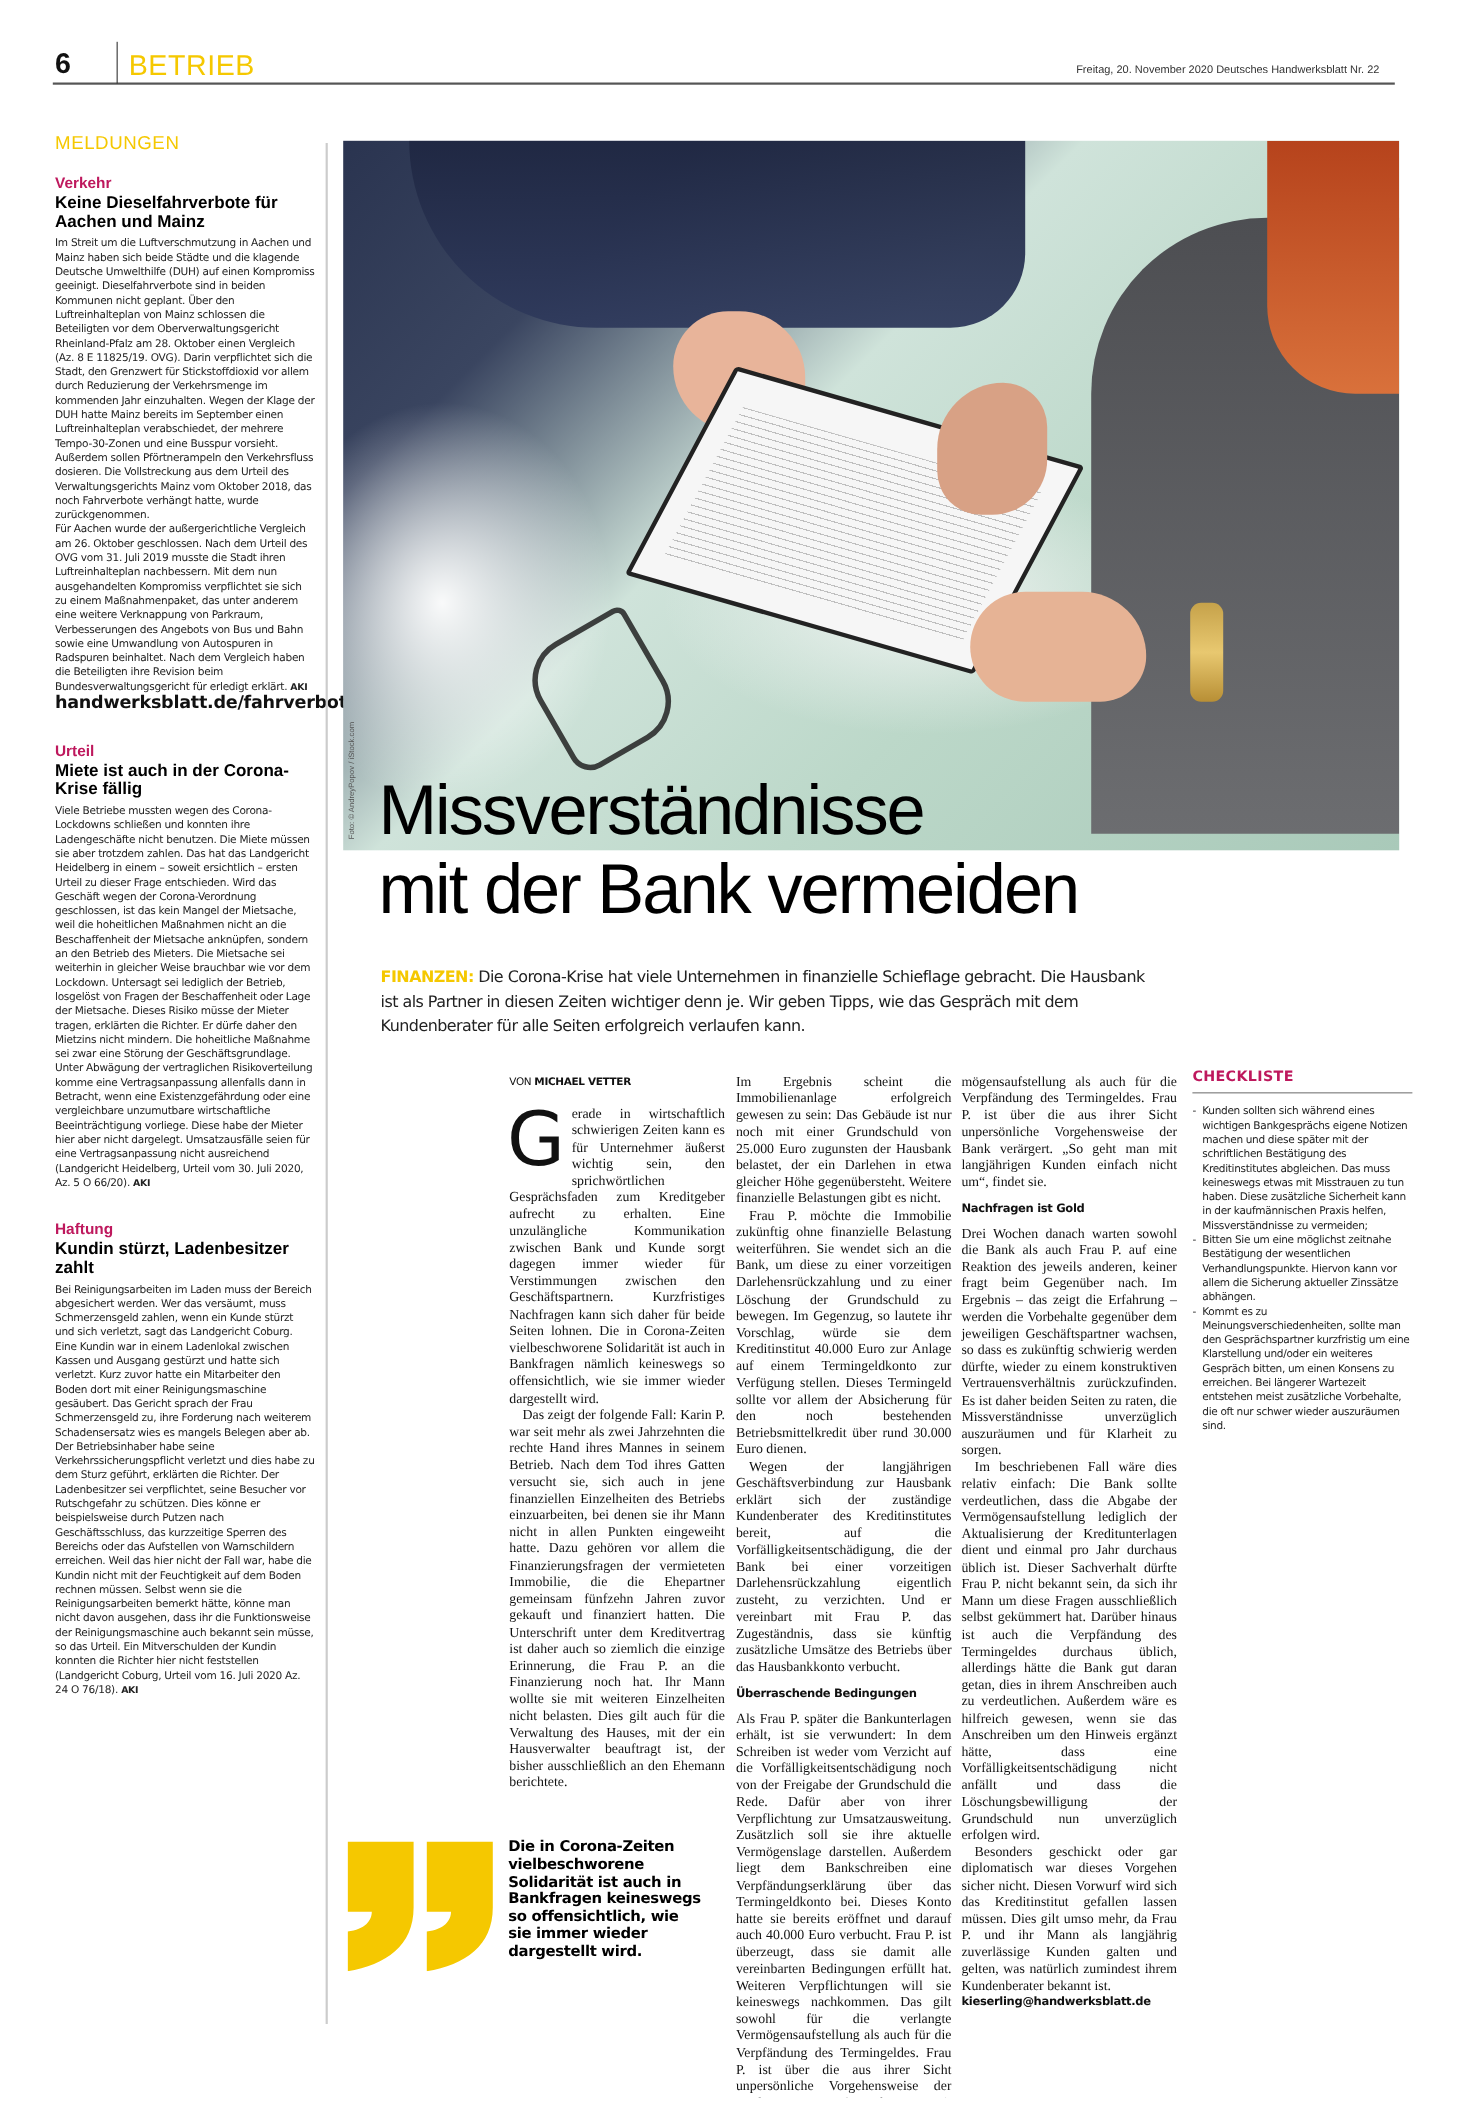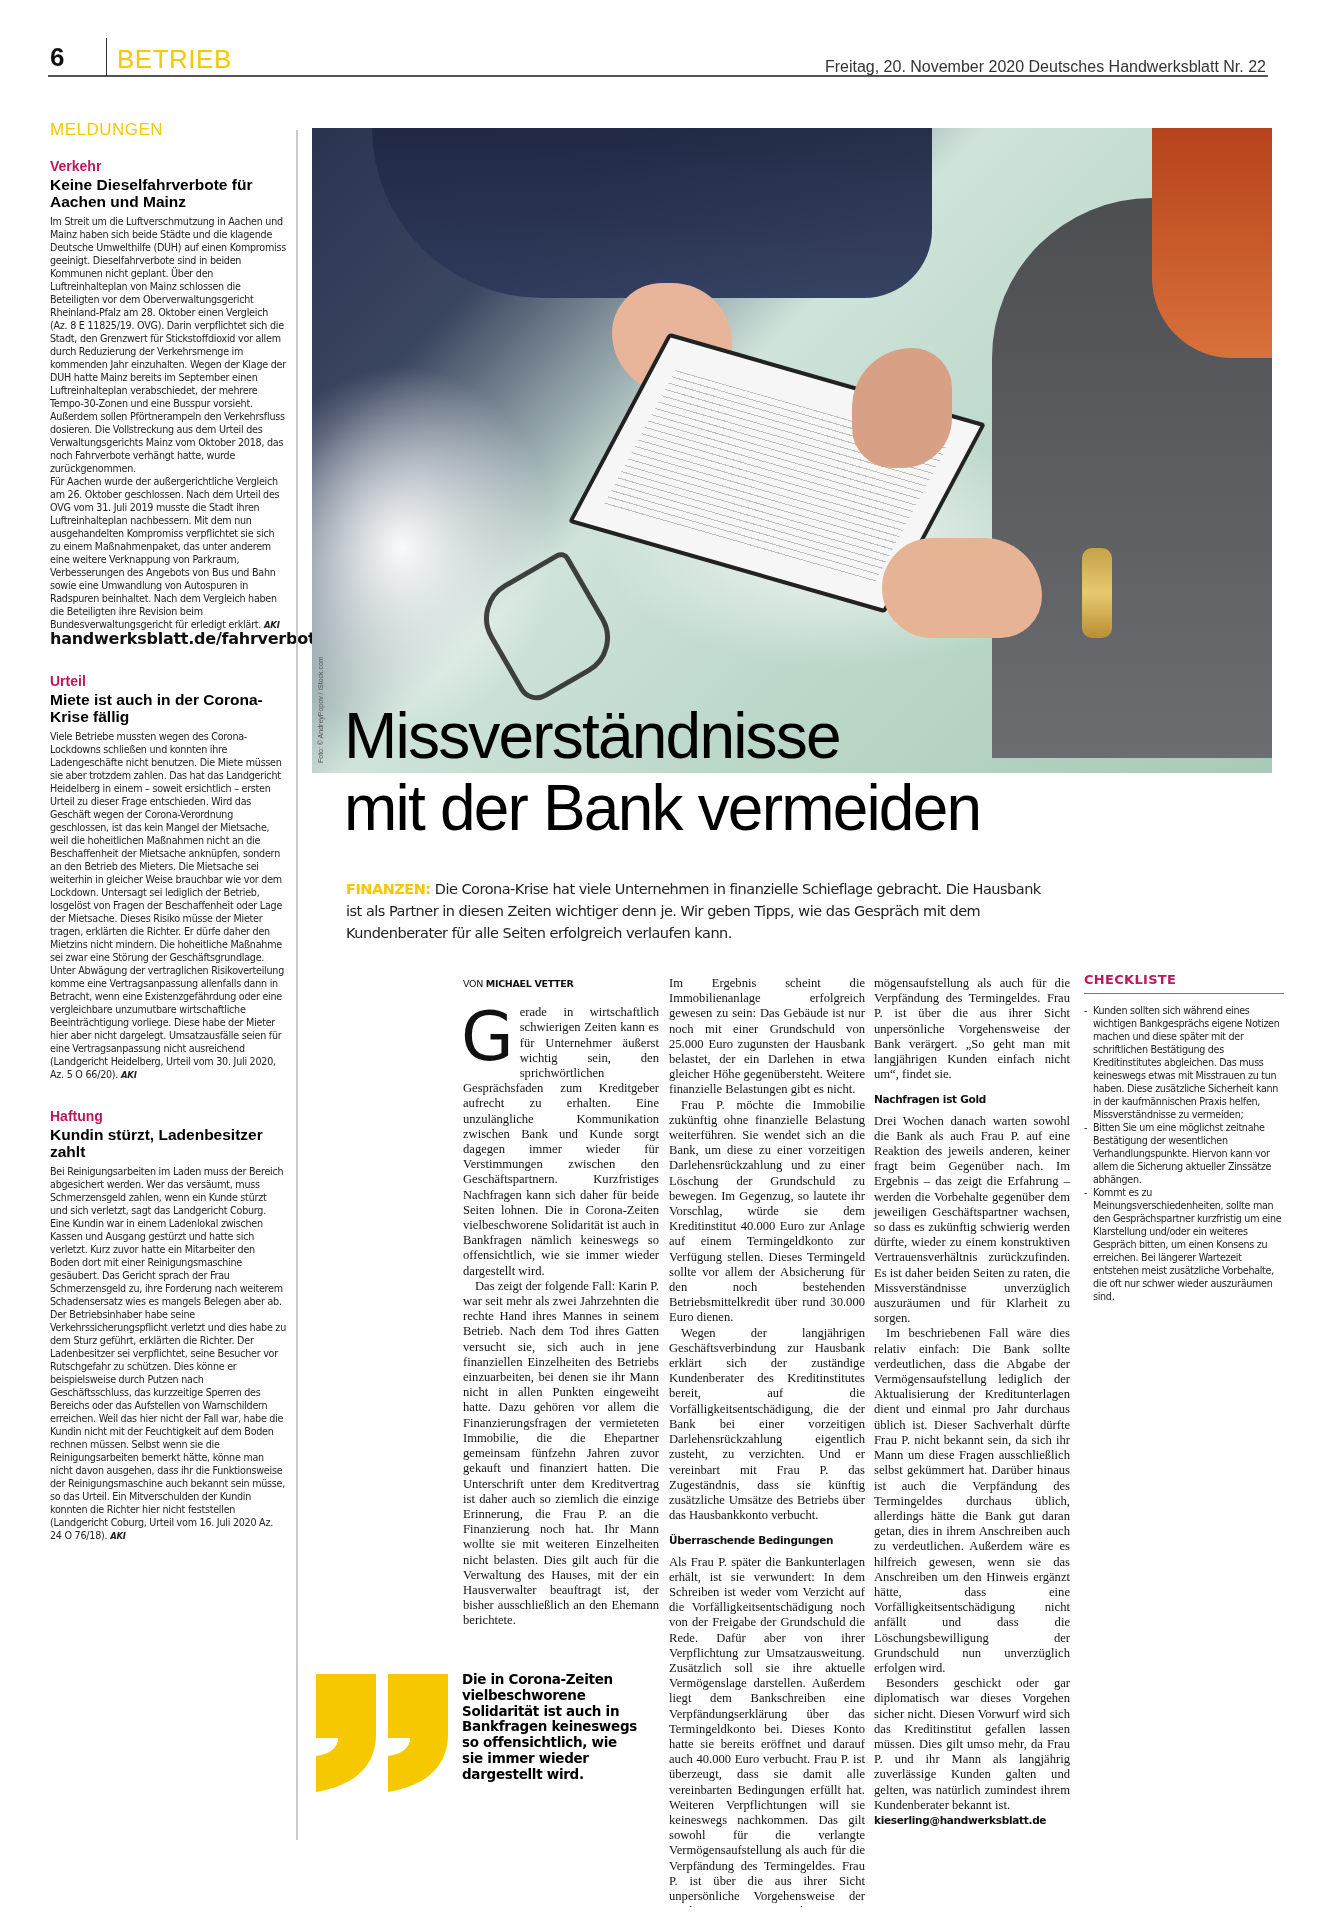--- a/index.html
+++ b/index.html
@@ -3,30 +3,30 @@
 <meta charset="utf-8">
 <style>
   * { box-sizing: border-box; margin: 0; padding: 0; }
   html, body { width: 1326px; height: 1932px; background: #fff; overflow: hidden; }
   body { position: relative; font-family: "Liberation Sans", sans-serif; color: #111; }
 
   .header { position: absolute; left: 48px; top: 36px; width: 1220px; height: 41px; border-bottom: 2px solid #555; }
   .page-num { position: absolute; left: 2px; top: 6px; font-size: 26px; font-weight: 700; color: #111; }
   .header-divider { position: absolute; left: 58px; top: 2px; width: 1px; height: 38px; background: #333; }
   .section-name { position: absolute; left: 69px; top: 8px; font-size: 26px; color: #f5c800; letter-spacing: 0.5px; }
-  .header-meta { position: absolute; right: 2px; top: 22px; font-size: 16px; color: #333; }
+  .header-meta { position: absolute; right: 14px; top: 22px; font-size: 10px; color: #333; }
 
   .sidebar { position: absolute; left: 50px; top: 120px; width: 236px; }
   .sidebar-rule { position: absolute; left: 296px; top: 130px; width: 2px; height: 1710px; background: #ccc; }
   .meldungen { font-size: 17px; font-weight: 400; color: #f5c800; letter-spacing: 0.5px; margin-bottom: 18px; }
   .news-item { margin-bottom: 20px; }
   .kicker { font-size: 14px; font-weight: 700; color: #be185d; margin-bottom: 2px; }
   .news-title { font-size: 15.5px; font-weight: 700; line-height: 17px; margin-bottom: 5px; color: #000; }
   .news-body { font-family: "DejaVu Sans", sans-serif; font-size: 9.6px; line-height: 13px; color: #222; letter-spacing: -0.25px; }
-  .aki { font-weight: 700; font-size: 8.5px; font-style: italic; }
+  .aki { font-weight: 700; font-size: 8.5px; }
   .news-link { font-family: "DejaVu Sans", sans-serif; font-weight: 700; font-size: 16px; color: #111; }
 
   .photo { position: absolute; left: 312px; top: 128px; width: 960px; height: 645px; overflow: hidden;
     background:
       radial-gradient(ellipse 220px 260px at 90px 420px, rgba(255,255,255,0.95), rgba(255,255,255,0) 70%),
       radial-gradient(ellipse 300px 150px at 530px 420px, #f0f4f2 0%, rgba(240,244,242,0) 80%),
       linear-gradient(135deg, #2a3450 0%, #3a4560 20%, #cfe3da 42%, #bcd8c9 65%, #a9c9b9 100%);
   }
   .photo-suit-left { position: absolute; left: 60px; top: 0; width: 560px; height: 170px; background: linear-gradient(180deg, #1f2742, #2f3a5c); border-radius: 0 0 80px 200px; opacity: 0.95; }
   .photo-suit-right { position: absolute; right: 0; top: 70px; width: 280px; height: 560px; background: linear-gradient(180deg, #4d4e52, #6c6d70); border-radius: 160px 0 0 0; }

